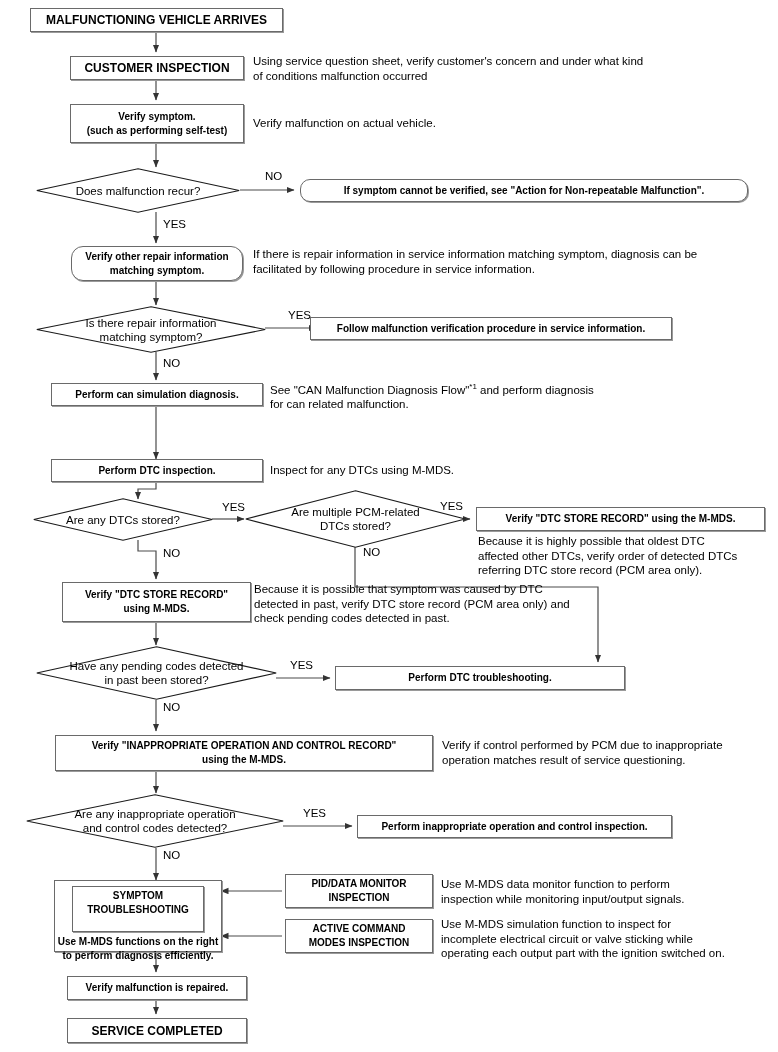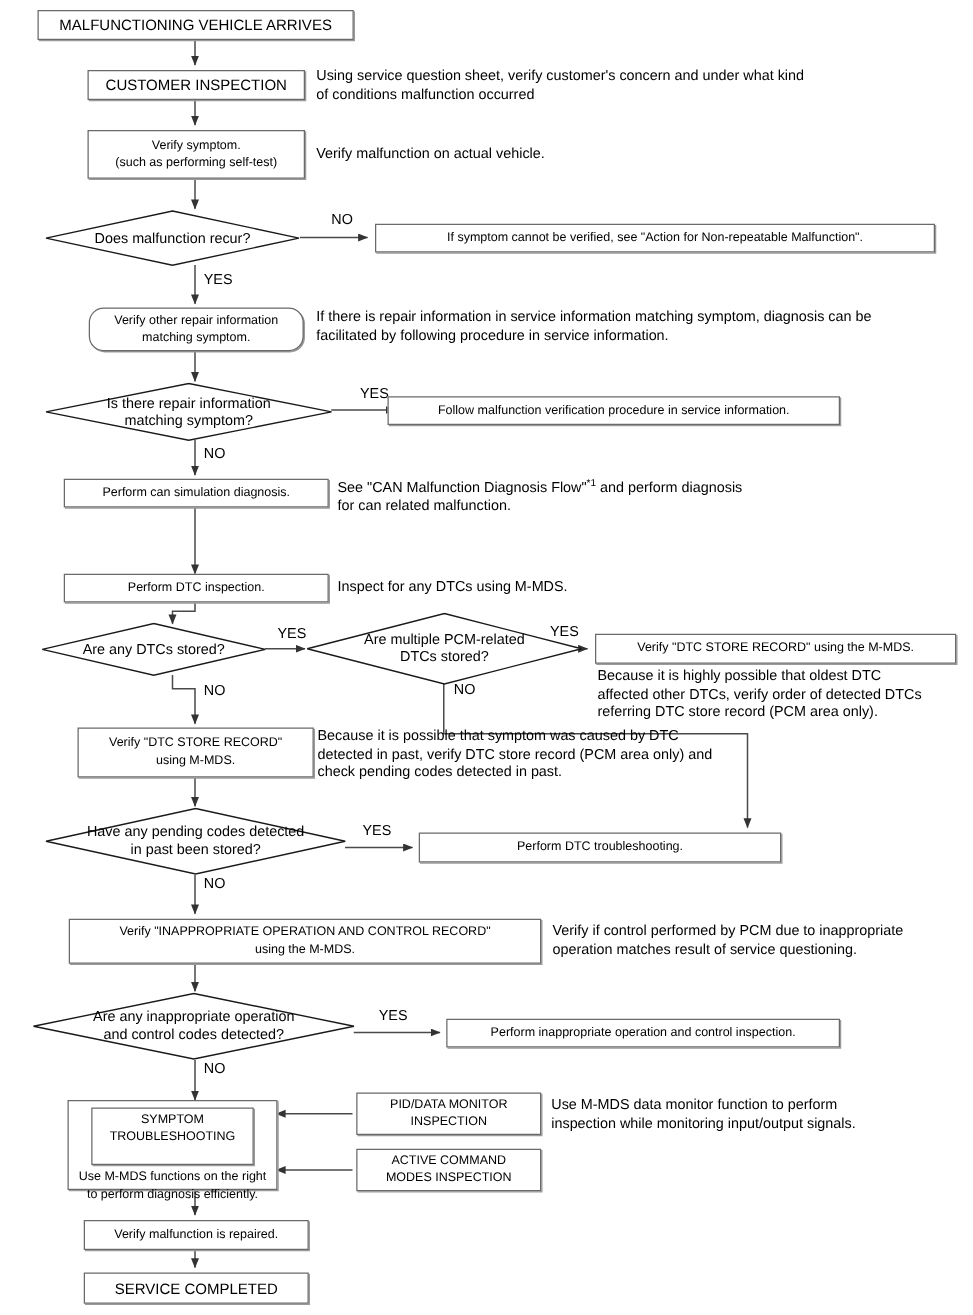--- a/index.html
+++ b/index.html
@@ -34,20 +34,21 @@
     align-items: center;
     justify-content: center;
     text-align: center;
     font-size: 10px;
     line-height: 14px;
     color: #000;
     padding: 0 4px;
   }
   .node.box-shadow-r {
     box-shadow: 1px 1px 0 0 #9a9a9a;
+    font-weight: bold;
   }
   .node .ln { display: block; white-space: nowrap; }
   .diamond {
     position: absolute;
     box-sizing: border-box;
   }
   .diamond svg {
     position: absolute;
     left: 0; top: 0;
   }
@@ -169,21 +170,21 @@
     <svg width="204" height="45" viewBox="0 0 204 45">
       <polygon points="102,0.8 203.2,22.5 102,44.2 0.8,22.5" fill="#fff" stroke="#1a1a1a" stroke-width="1.1"></polygon>
     </svg>
     <div class="dlabel">
       <span class="ln">Does malfunction recur?</span>
     </div>
   </div>
   <div class="branch" style="left:265px; top:170px;">NO</div>
   <div class="branch" style="left:163px; top:218px;">YES</div>
 
-  <div class="node box-shadow-r" style="left:300px; top:179px; width:448px; height:23px;">
+  <div class="node box-shadow-r" style="left:300px; top:179px; width:448px; height:23px;border-radius:10px;">
     <span class="ln">If symptom cannot be verified, see "Action for Non-repeatable Malfunction".</span>
   </div>
 
   <div class="node box-shadow-r" style="left:71px; top:246px; width:172px; height:35px;border-radius:12px;">
     <span class="ln">Verify other repair information</span>
     <span class="ln">matching symptom.</span>
   </div>
   <div class="note" style="left:253px; top:247px; width:500px;">If there is repair information in service information matching symptom, diagnosis can be
 facilitated by following procedure in service information.</div>
 
@@ -306,20 +307,23 @@
     <span class="ln">PID/DATA MONITOR</span>
     <span class="ln">INSPECTION</span>
   </div>
   <div class="note" style="left:441px; top:877px; width:330px;">Use M-MDS data monitor function to perform
 inspection while monitoring input/output signals.</div>
 
   <div class="node box-shadow-r" style="left:285px; top:919px; width:148px; height:34px;">
     <span class="ln">ACTIVE COMMAND</span>
     <span class="ln">MODES INSPECTION</span>
   </div>
+  <div class="note" style="left:441px; top:917px; width:330px;">Use M-MDS simulation function to inspect for
+incomplete electrical circuit or valve sticking while
+operating each output part with the ignition switched on.</div>
 
   <div class="node box-shadow-r" style="left:67px; top:976px; width:180px; height:24px;">
     <span class="ln">Verify malfunction is repaired.</span>
   </div>
 
   <div class="node box-shadow-r" style="left:67px; top:1018px; width:180px; height:25px; font-size:12px;">
     <span class="ln">SERVICE COMPLETED</span>
   </div>
 
 </div>

